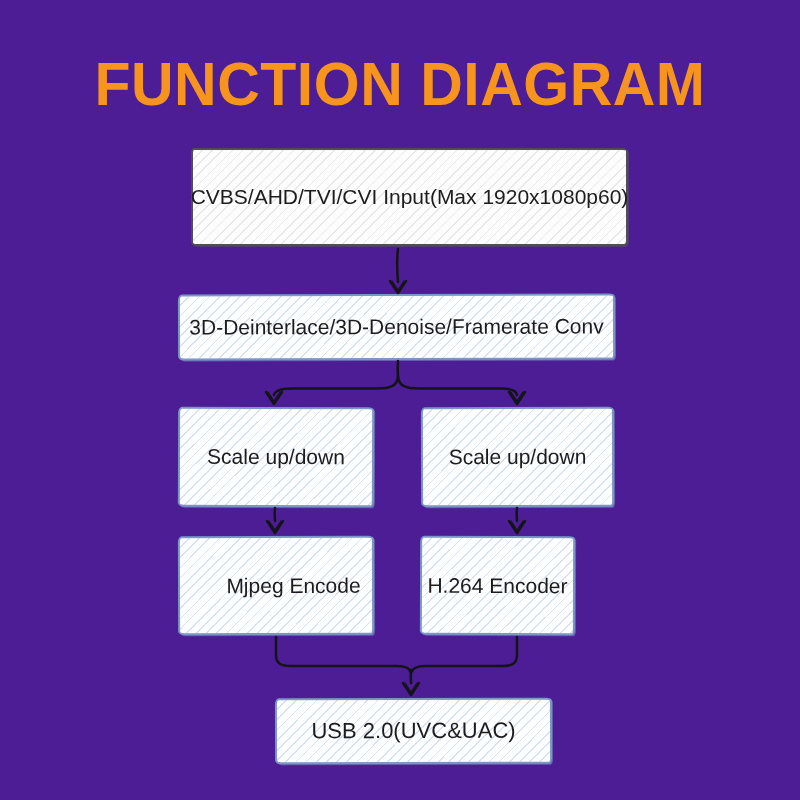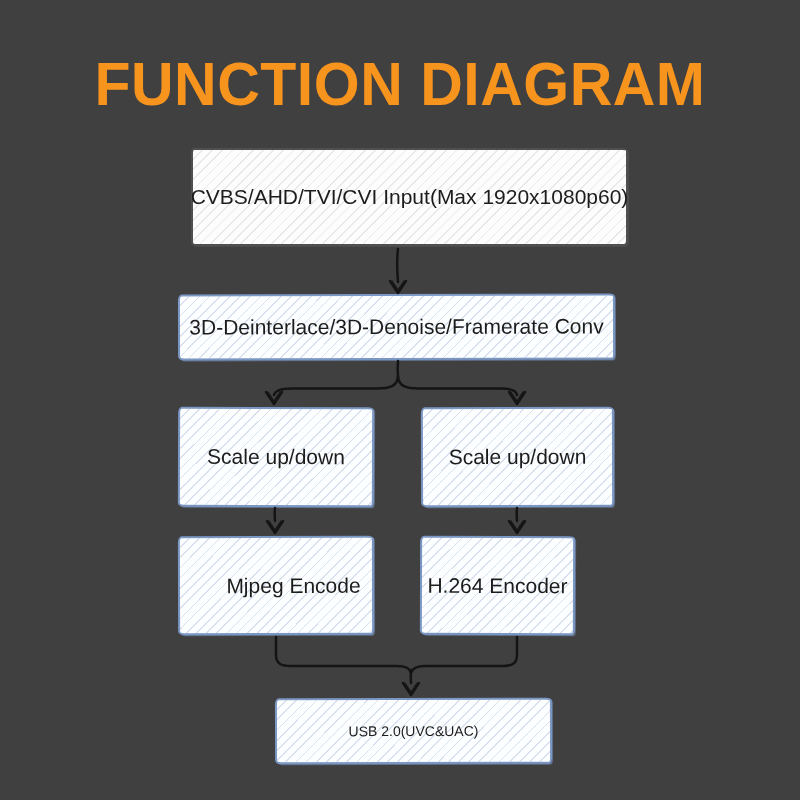--- a/index.html
+++ b/index.html
@@ -5,21 +5,21 @@
   html, body {
     margin: 0;
     padding: 0;
     background: #ffffff;
     font-family: "Liberation Sans", sans-serif;
   }
   #stage {
     position: relative;
     width: 800px;
     height: 800px;
-    background: #404040;
+    background: #4c1d95;
     overflow: hidden;
   }
   .page-title {
     position: absolute;
     left: 0;
     top: 50px;
     width: 800px;
     text-align: center;
     font-size: 59px;
     font-weight: 800;
@@ -61,21 +61,21 @@
   }
   .tilt-a { transform: rotate(-0.15deg); }
   .tilt-b { transform: rotate(0.18deg); }
 
   #box-input   { left: 178px; top: 148px; width: 437px; height: 98px; margin-left: 13px; }
   #box-process { left: 178px; top: 294px; width: 437px; height: 66px; }
   #box-scale-l { left: 178px; top: 407px; width: 196px; height: 100px; }
   #box-scale-r { left: 421px; top: 407px; width: 193px; height: 100px; }
   #box-mjpeg   { left: 178px; top: 536px; width: 196px; height: 99px; padding-left: 35px; }
   #box-h264    { left: 420px; top: 536px; width: 155px; height: 99px; }
-  #box-usb     { left: 275px; top: 698px; width: 277px; height: 66px; font-size: 14px; }
+  #box-usb     { left: 275px; top: 698px; width: 277px; height: 66px; font-size: 22px; }
 
   #arrow-layer {
     position: absolute;
     left: 0; top: 0;
     width: 800px; height: 800px;
     pointer-events: none;
   }
   #arrow-layer path, #arrow-layer polyline {
     fill: none;
     stroke: #141414;

